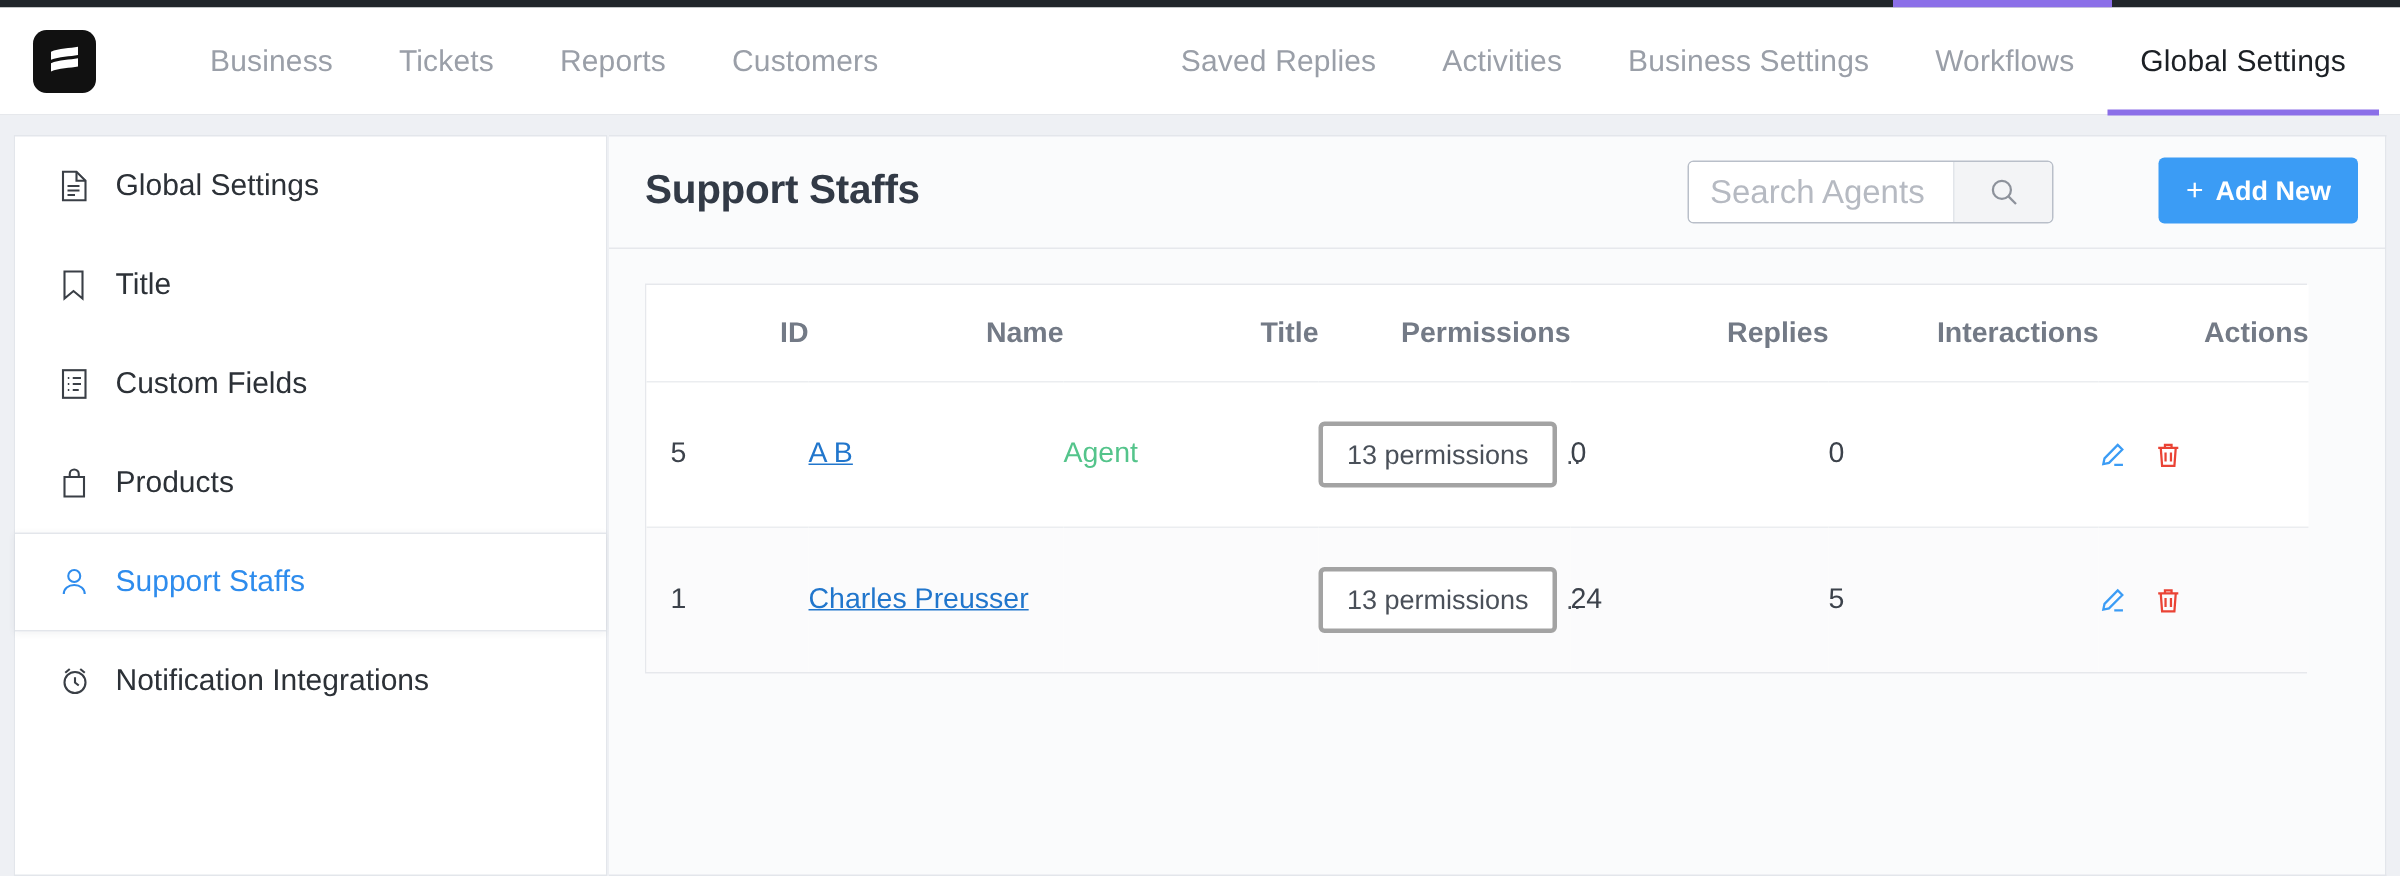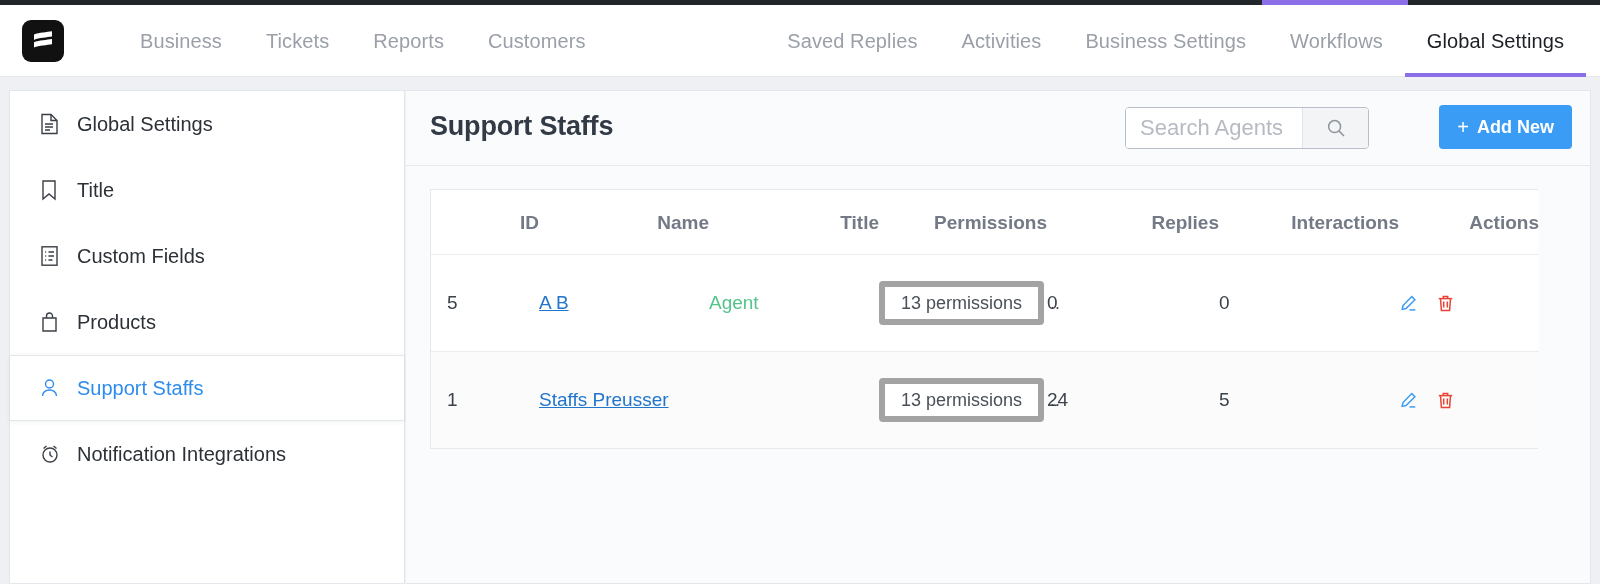--- a/index.html
+++ b/index.html
@@ -213,21 +213,21 @@
     text-decoration: underline;
     cursor: pointer;
   }
   .title-agent { color: #54c48b; }
 
   .perm-cell { display: flex; align-items: center; }
   .perm-chip {
     display: inline-flex; align-items: center; justify-content: center;
     height: 44px;
     padding: 0 16px;
-    border: 6px solid #a3a3a3;
+    border: 3px solid #a3a3a3;
     border-radius: 4px;
     background: #ffffff;
     font-size: 18px;
     color: #4a5059;
     white-space: nowrap;
     cursor: pointer;
   }
   .perm-more {
     margin-left: 6px;
     color: #4a5059;
@@ -428,21 +428,21 @@
                     <path d="M7.7 7.6v6M11.3 7.6v6"></path>
                   </svg>
                 </span>
               </span>
             </td>
           </tr>
 
           <tr>
             <td class="col-id">1</td>
             <td class="col-name">
-              <span class="name-link">Staffs Preusser</span>
+              <span class="name-link">Charles Preusser</span>
             </td>
             <td class="col-title">
               <span class="title-agent"></span>
             </td>
             <td class="col-perm">
               <span class="perm-cell">
                 <span class="perm-chip">13 permissions</span>
                 <span class="perm-more">..</span>
               </span>
             </td>

